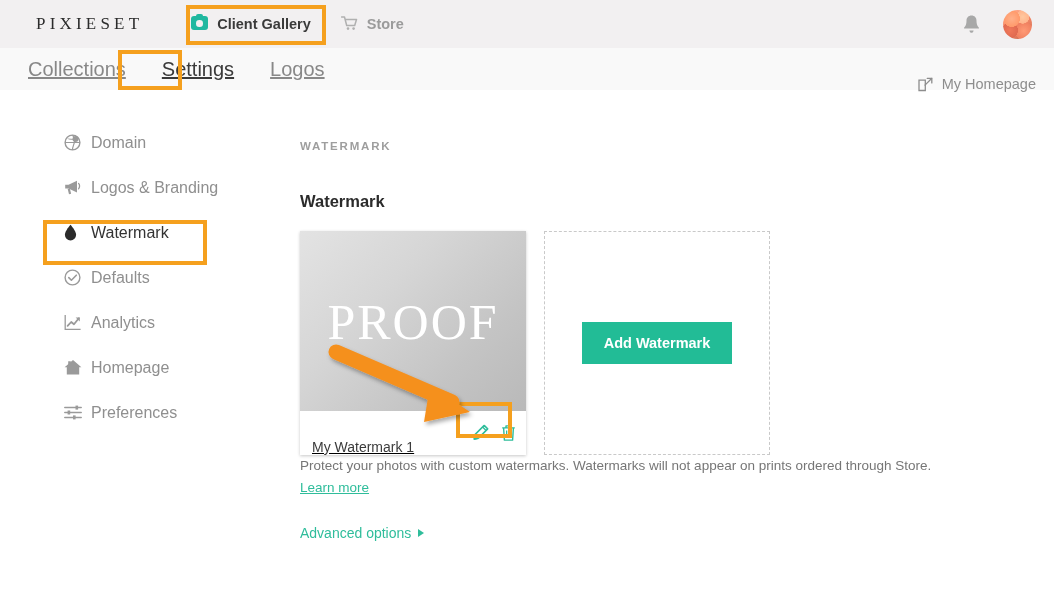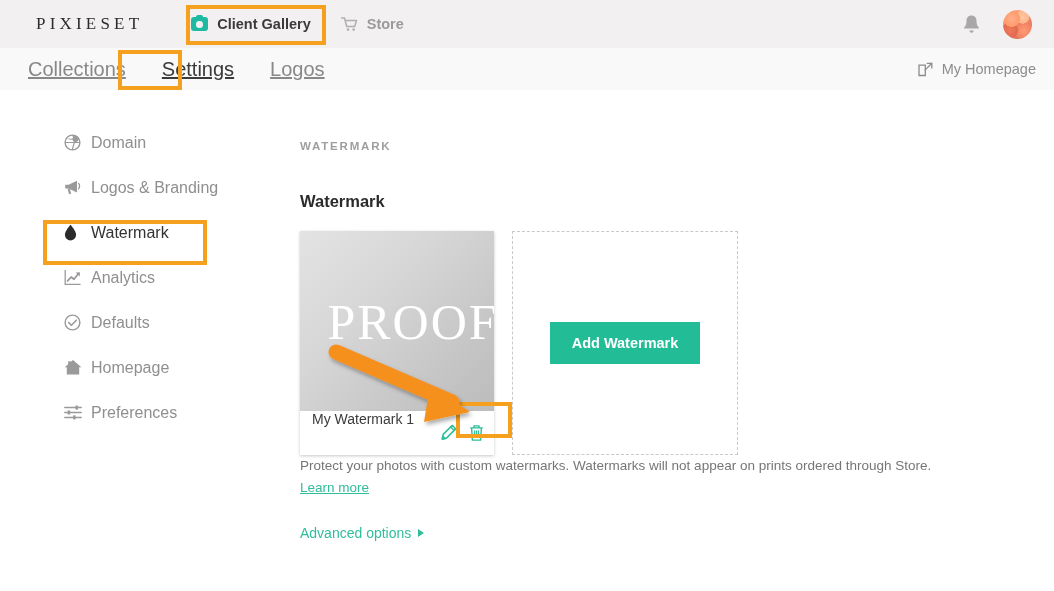--- a/index.html
+++ b/index.html
@@ -21,21 +21,21 @@
     margin-left: 36px;
     font-family: "Liberation Serif", serif;
     font-size: 17px;
     letter-spacing: 4.2px;
     color: #2b2b2b;
     font-weight: 400;
     white-space: nowrap;
   }
   .topnav { display: flex; align-items: center; margin-left: 38px; }
   .topnav-item {
-    display: flex; align-items: center;
+    display: flex; 
     font-size: 14.5px; font-weight: 600;
     color: #9b9b9b;
     margin-right: 10px;
     padding: 7px 10px;
     white-space: nowrap;
   }
   .topnav-item.active { color: #3a3a3a; }
   .cam-icon {
     width: 17px; height: 14px; border-radius: 3px;
     background: #1fb8a0;
@@ -75,21 +75,21 @@
   }
   .subnav-item {
     font-size: 20px; color: #888888;
     padding: 6px 14px; margin-left: 8px;
     white-space: nowrap;
     text-decoration: underline;
   }
   .subnav-item:first-child { margin-left: 14px; }
   .subnav-item.active { color: #3a3a3a; }
   .subnav-right {
-    position: absolute; right: 18px; top: 0; height: 42px;
+    position: absolute; right: 18px; top: 15px; height: 42px;
     display: flex; align-items: center;
     font-size: 14.5px; color: #8d8d8d;
   }
   .ext-icon { margin-right: 9px; display: block; }
 
   
   .sidebar { position: absolute; left: 0; top: 120px; width: 280px; }
   .side-item {
     display: flex; align-items: center;
     height: 45px; padding-left: 62px;
@@ -111,42 +111,43 @@
     margin-top: 20px;
   }
   .section-title {
     font-size: 16.5px; font-weight: 700; color: #2b2b2b;
     margin-top: 40px;
   }
 
   .cards { display: flex; margin-top: 20px; }
 
   .wm-card {
-    width: 194px; height: 224px;
+    width: 226px; height: 224px;
     background: #ffffff;
     box-shadow: 0 1px 3px rgba(0,0,0,0.22);
     position: relative; overflow: hidden;
     flex: none;
   }
   .wm-thumb {
     width: 226px; height: 180px;
     background: linear-gradient(135deg, #e3e3e3 0%, #d6d6d6 35%, #c4c4c4 72%, #b9b9b9 100%);
     position: relative;
   }
   .proof-text {
     position: absolute; left: 0; right: 0; top: 62px;
     text-align: center;
     font-family: "Liberation Serif", serif;
     font-size: 50px; color: #ffffff;
     letter-spacing: 2px;
   }
   .wm-foot {
-    height: 44px; display: flex; align-items: flex-start;
+    height: 44px; display: flex; align-items: flex-end;
     padding: 0 12px;
     position: relative;
+    text-decoration: underline;
   }
   .wm-name { font-size: 14px; color: #3b3b3b; }
   .wm-actions {
     position: absolute; right: 10px; top: 50%; transform: translateY(-50%);
     display: flex; align-items: center; gap: 12px;
   }
 
   .add-card {
     width: 226px; height: 224px;
     border: 1px dashed #c9c9c9;
@@ -260,34 +261,34 @@
   </div>
 
   <div class="side-item active" style="position:relative;">
     <svg class="sicon" width="13" height="17" viewBox="0 0 13 17">
       <path d="M6.5 0.8C6.5 0.8 0.9 7 0.9 10.8a5.6 5.6 0 0 0 11.2 0C12.1 7 6.5 0.8 6.5 0.8z" fill="#2b2b2b"></path>
     </svg>
     <span class="slabel">Watermark</span>
   </div>
 
   <div class="side-item" style="position:relative;">
+    <svg class="sicon" width="17" height="17" viewBox="0 0 17 17">
+      <circle cx="8.5" cy="8.5" r="7.4" fill="none" stroke="#9a9a9a" stroke-width="1.4"></circle>
+      <path d="M4.8 8.6l2.6 2.6 4.9-5" fill="none" stroke="#9a9a9a" stroke-width="1.6" stroke-linecap="round" stroke-linejoin="round"></path>
+    </svg>
+    <span class="slabel">Defaults</span>
+  </div>
+
+  <div class="side-item" style="position:relative;">
     <svg class="sicon" width="18" height="17" viewBox="0 0 18 17">
       <path d="M1.2 1v14.4h15.4" fill="none" stroke="#9a9a9a" stroke-width="1.3"></path>
       <path d="M3.6 11.8l3.6-3.8 2.8 2.3 4.8-6" fill="none" stroke="#9a9a9a" stroke-width="1.8" stroke-linecap="round" stroke-linejoin="round"></path>
       <path d="M11.6 3.6h4.2v4" fill="#9a9a9a"></path>
     </svg>
     <span class="slabel">Analytics</span>
-  </div>
-
-  <div class="side-item" style="position:relative;">
-    <svg class="sicon" width="17" height="17" viewBox="0 0 17 17">
-      <circle cx="8.5" cy="8.5" r="7.4" fill="none" stroke="#9a9a9a" stroke-width="1.4"></circle>
-      <path d="M4.8 8.6l2.6 2.6 4.9-5" fill="none" stroke="#9a9a9a" stroke-width="1.6" stroke-linecap="round" stroke-linejoin="round"></path>
-    </svg>
-    <span class="slabel">Defaults</span>
   </div>
 
   <div class="side-item" style="position:relative;">
     <svg class="sicon" width="18" height="17" viewBox="0 0 18 17">
       <path d="M9 1L0.6 8.2h2.2v7.4h12.4V8.2h2.2z" fill="#9a9a9a"></path>
       <path d="M4.2 2.2h2.6v2L4.2 6z" fill="#9a9a9a"></path>
     </svg>
     <span class="slabel">Homepage</span>
   </div>
 

